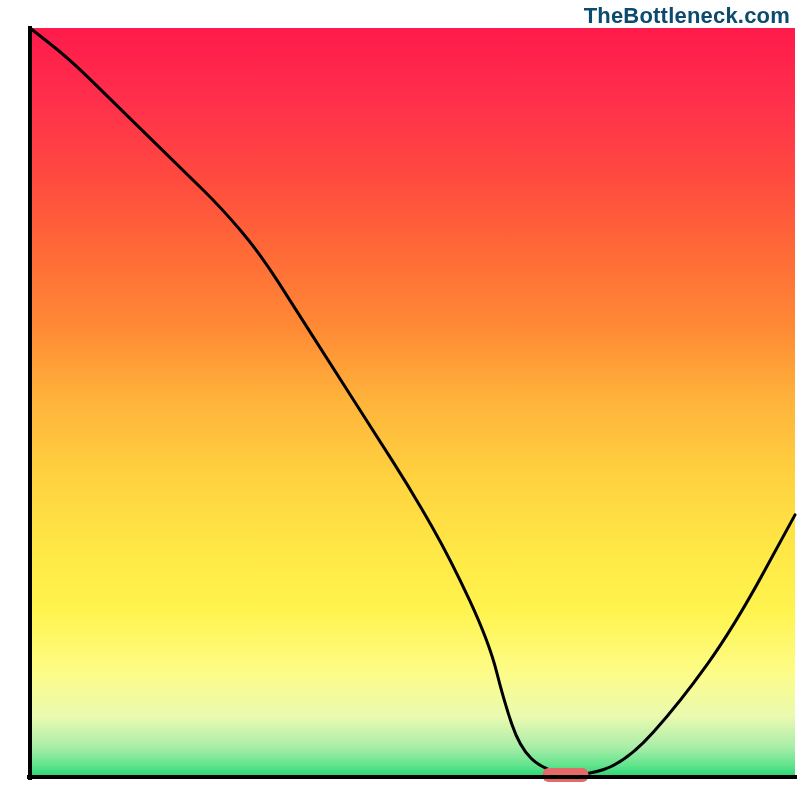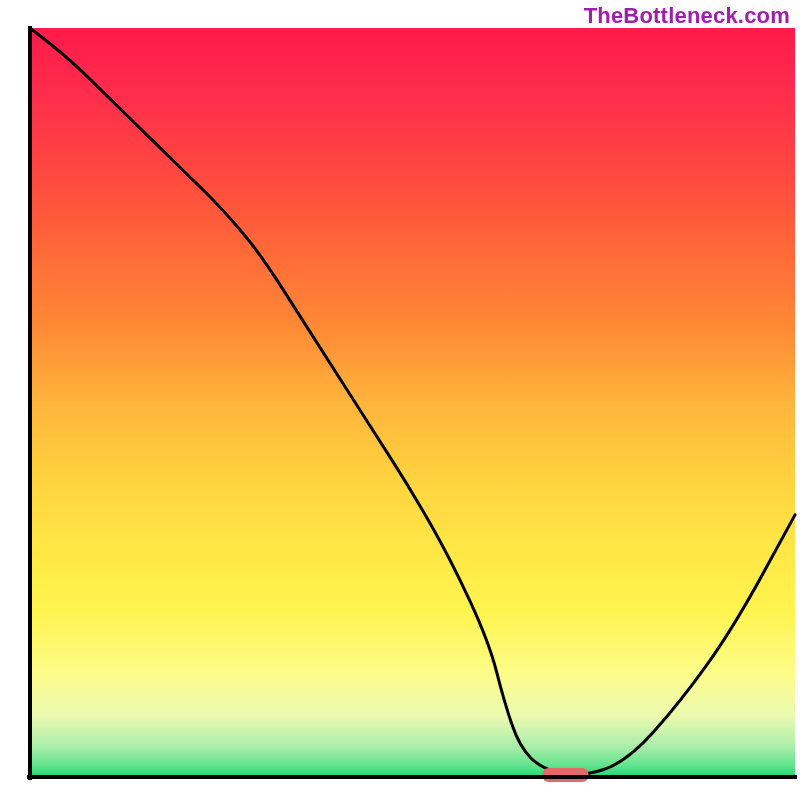--- a/index.html
+++ b/index.html
@@ -15,21 +15,21 @@
     position: relative;
     width: 800px;
     height: 800px;
   }
   #watermark {
     position: absolute;
     top: 3px;
     right: 10px;
     font-size: 22px;
     font-weight: 600;
-    color: #a21caf;
+    color: #0c4a6e;
     letter-spacing: 0.2px;
     z-index: 10;
   }
   #chart-svg {
     display: block;
   }
 </style>
 </head>
 <body>
 

